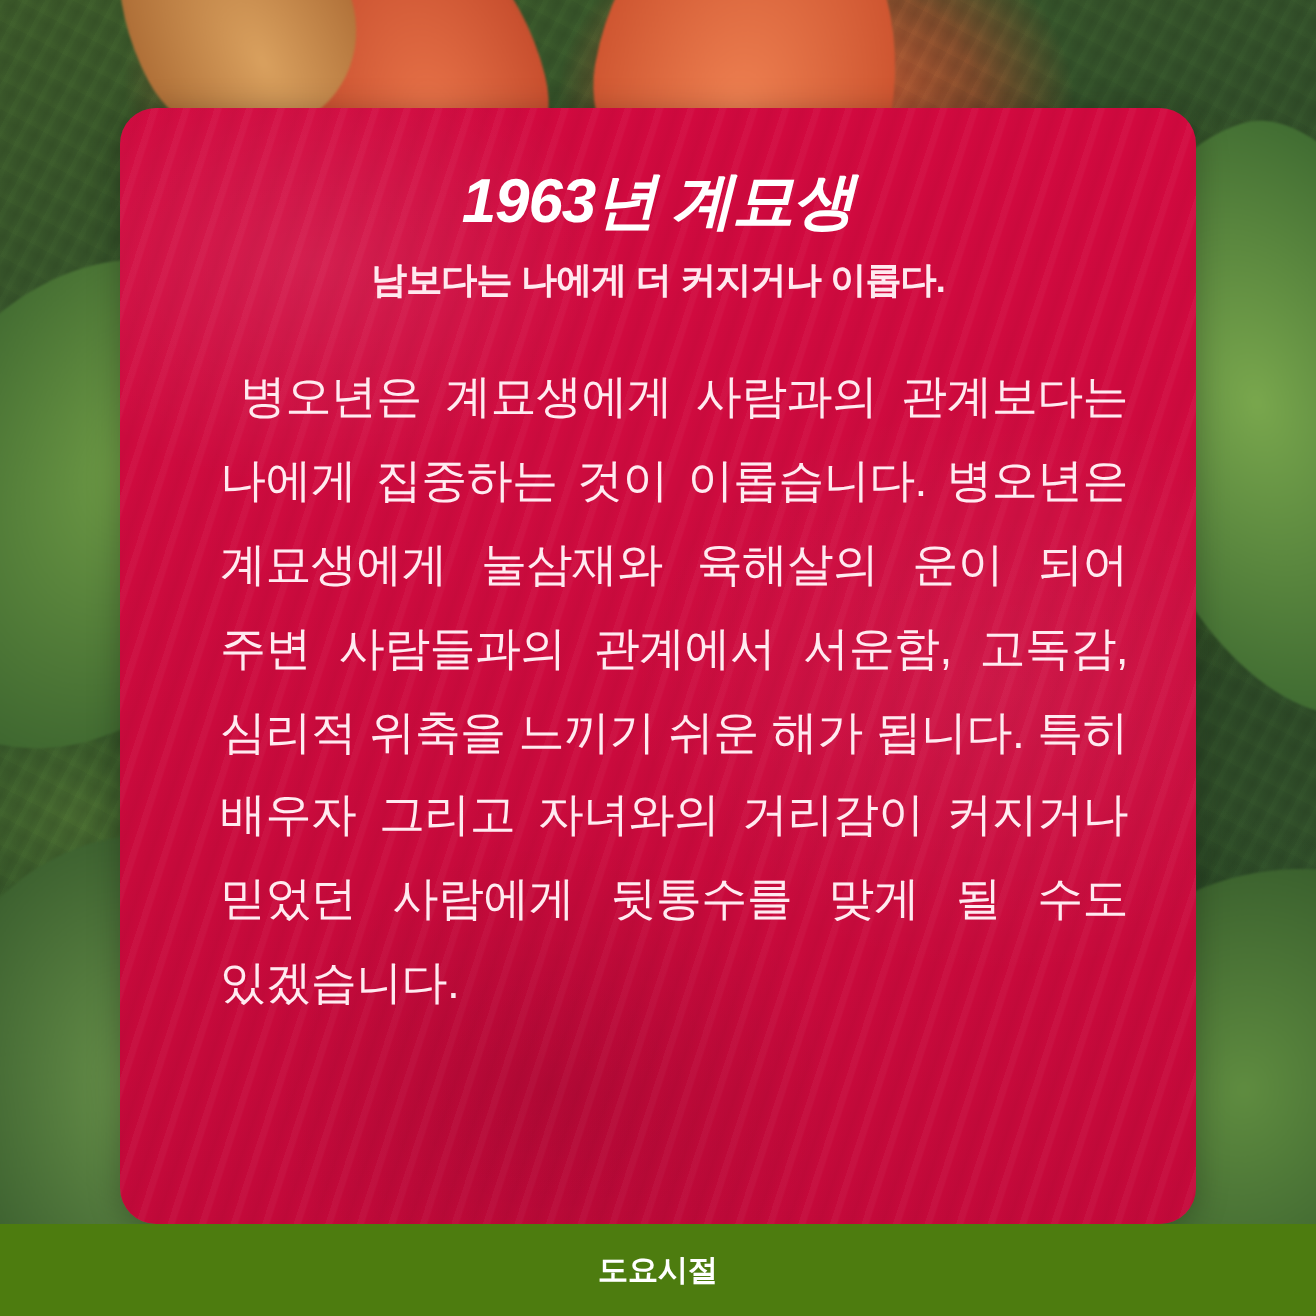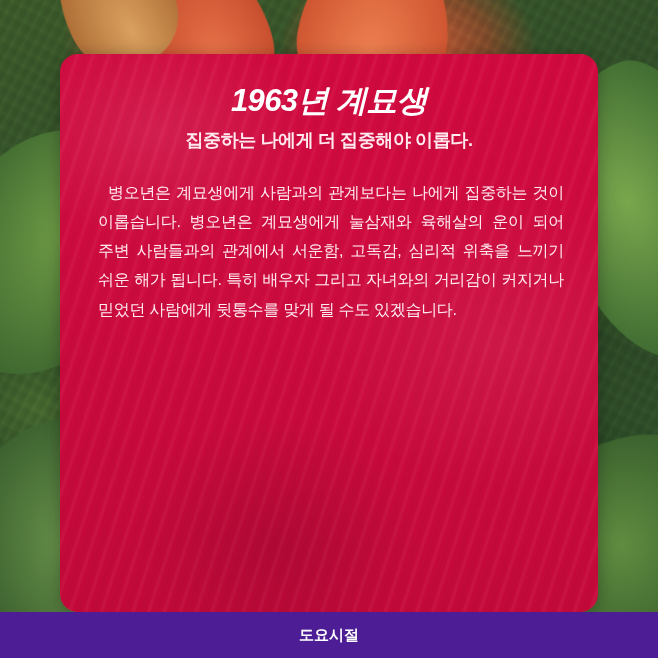--- a/index.html
+++ b/index.html
@@ -94,38 +94,38 @@
   .subtitle {
     text-align: center;
     color: #ffe9ef;
     font-size: 18px;
     font-weight: bold;
     letter-spacing: -0.4px;
     margin: 0 0 26px 0;
   }
   .para {
     color: #ffeaf0;
-    font-size: 16px;
+    font-size: 23px;
     line-height: 1.82;
     letter-spacing: -0.3px;
     text-align: justify;
-    margin: 0 0 22px 4px;
+    margin: 0 0 22px 16px;
     text-indent: 10px;
     word-break: keep-all;
   }
   .para:last-of-type { margin-bottom: 0; }
 
   
   .footer {
     position: absolute;
     left: 0;
     right: 0;
     bottom: 0;
     height: 46px;
-    background: #4c1d95;
+    background: #4d7c0f;
     display: flex;
     align-items: center;
     justify-content: center;
   }
   .footer-label {
     color: #ffffff;
     font-size: 15px;
     font-weight: bold;
     letter-spacing: 0px;
   }
@@ -144,21 +144,21 @@
   <div class="leaf" style="left:-50px; top:120px; width:180px; height:260px; background:radial-gradient(ellipse at 60% 40%, #6f9c46, #3f6830 70%, rgba(40,70,30,0) 100%); transform:rotate(22deg);"></div>
   <div class="leaf" style="left:560px; top:60px; width:180px; height:300px; background:radial-gradient(ellipse at 40% 45%, #79a74d, #3e6a31 70%, rgba(40,70,30,0) 100%); transform:rotate(-18deg);"></div>
   <div class="leaf" style="left:520px; top:430px; width:220px; height:260px; background:radial-gradient(ellipse at 45% 45%, #5f8c40, #33582a 70%, rgba(35,60,28,0) 100%); transform:rotate(12deg);"></div>
   <div class="leaf" style="left:-40px; top:420px; width:200px; height:280px; background:radial-gradient(ellipse at 55% 45%, #68914a, #35592b 70%, rgba(32,56,26,0) 100%); transform:rotate(-8deg);"></div>
   <div class="leaf" style="left:170px; top:560px; width:300px; height:160px; background:radial-gradient(ellipse at 50% 35%, #6a9848, #375c2c 72%, rgba(30,54,26,0) 100%); transform:rotate(4deg);"></div>
 
   <div class="card">
     <div class="card-texture"></div>
     <div class="card-inner">
       <h1 class="title">1963년 계묘생</h1>
-      <h2 class="subtitle">집중하는 나에게 더 집중해야 이롭다.</h2>
+      <h2 class="subtitle">남보다는 나에게 더 커지거나 이롭다.</h2>
       <p class="para">병오년은 계묘생에게 사람과의 관계보다는 나에게 집중하는 것이 이롭습니다. 병오년은 계묘생에게 눌삼재와 육해살의 운이 되어 주변 사람들과의 관계에서 서운함, 고독감, 심리적 위축을 느끼기 쉬운 해가 됩니다. 특히 배우자 그리고 자녀와의 거리감이 커지거나 믿었던 사람에게 뒷통수를 맞게 될 수도 있겠습니다.</p>
     </div>
   </div>
 
   <div class="footer">
     <span class="footer-label">도요시절</span>
   </div>
 
 </div>
 

